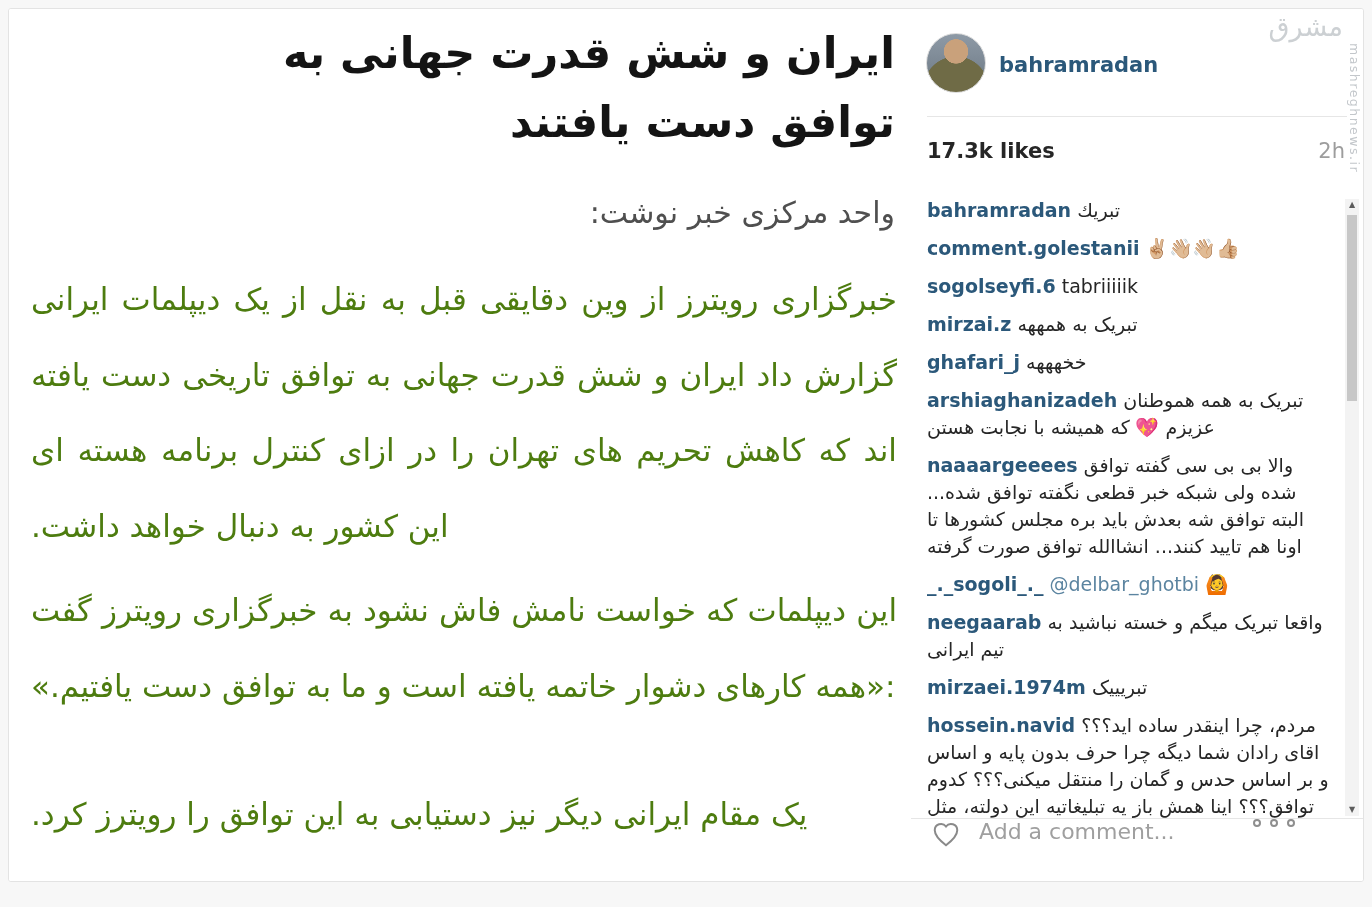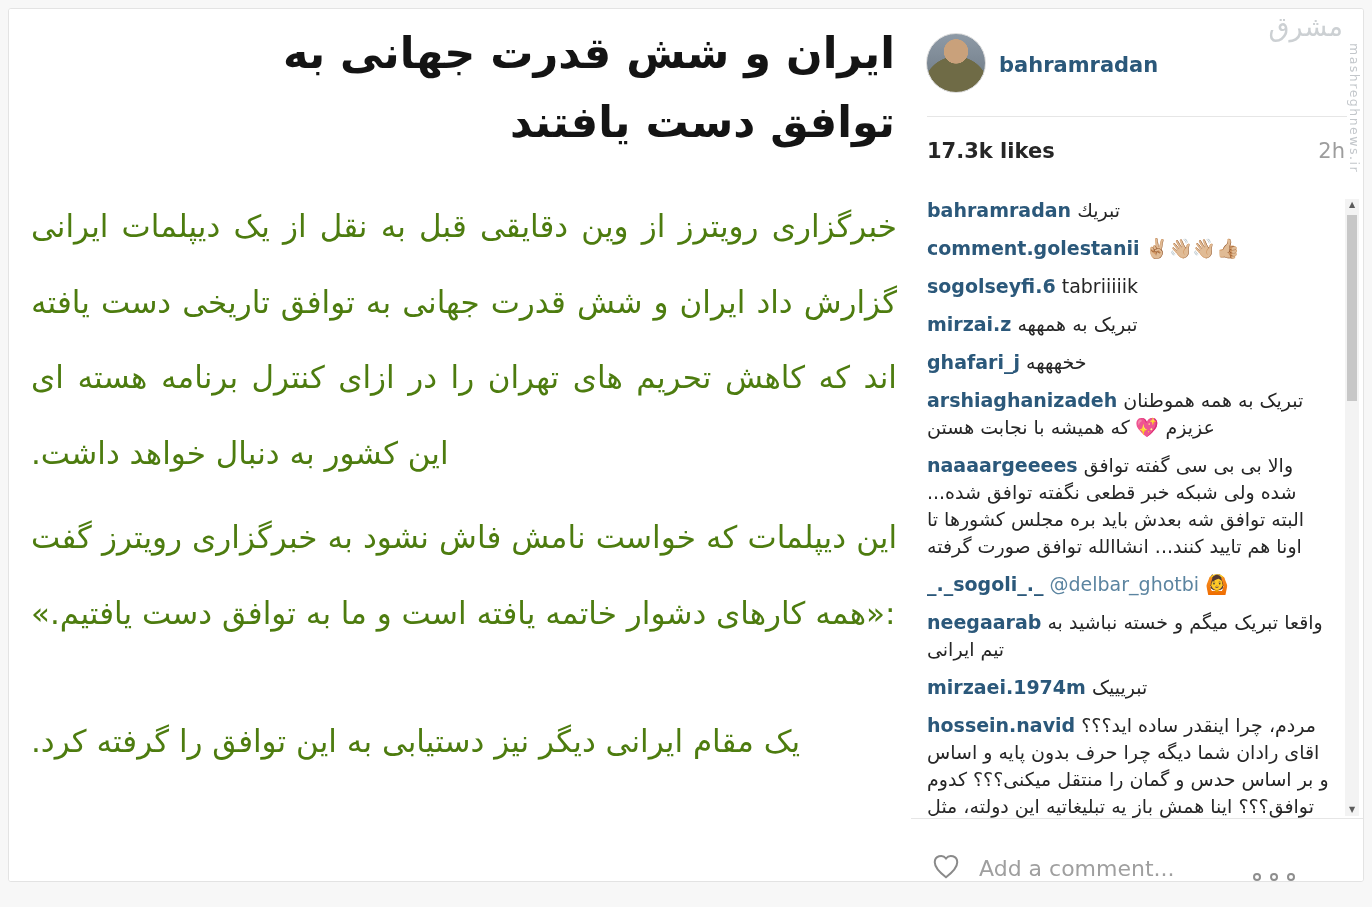--- a/index.html
+++ b/index.html
@@ -51,44 +51,45 @@
 
   
   .sbar { position:absolute; right:4px; top:8px; bottom:2px; width:14px; background:#f3f3f3; }
   .sarrow { position:absolute; left:0; width:14px; height:12px; color:#5c5c5c; font-size:8px;
             text-align:center; line-height:12px; }
   .sarrow.up { top:0; } .sarrow.down { bottom:0; }
   .sthumb { position:absolute; left:2px; top:16px; width:10px; height:186px; background:#c7c7c7; }
 
   
   .composer { flex:none; height:63px; border-top:1px solid #e6e6e6; display:flex;
-              align-items:flex-end; padding:0 20px; }
+              align-items:flex-start; padding:0 20px; }
   .likeheart { width:30px; height:30px; flex:none; }
   .cinput { flex:1; border:none; outline:none; font-size:22px; color:#262626;
             margin-left:18px; font-family:"DejaVu Sans", sans-serif; background:transparent; }
   .cinput::placeholder { color:#9f9f9f; }
   .dots { display:flex; gap:9px; margin-right:60px; }
   .dot { width:8px; height:8px; border:2px solid #8e8e8e; border-radius:50%; }
 
   
   .wm-logo { position:absolute; top:2px; right:20px; direction:rtl; color:#ccd0d3; font-size:27px; }
   .wm-vert { position:absolute; top:34px; right:1px; writing-mode:vertical-rl;
              font-size:12.5px; color:#c3c7cb; letter-spacing:1.5px; }
 </style>
 </head>
 <body>
 
 <div class="card">
 
   <div class="media">
     <div class="headline">ایران و شش قدرت جهانی به توافق دست یافتند</div>
+    <div class="byline">واحد مرکزی خبر نوشت:</div>
     <div class="bodytext">
       <p>خبرگزاری رویترز از وین دقایقی قبل به نقل از یک دیپلمات ایرانی گزارش داد ایران و شش قدرت جهانی به توافق تاریخی دست یافته اند که کاهش تحریم های تهران را در ازای کنترل برنامه هسته ای این کشور به دنبال خواهد داشت.</p>
       <p>این دیپلمات که خواست نامش فاش نشود به خبرگزاری رویترز گفت :«همه کارهای دشوار خاتمه یافته است و ما به توافق دست یافتیم.»</p>
-      <p class="gap">یک مقام ایرانی دیگر نیز دستیابی به این توافق را گرفته کرد.</p>
+      <p class="gap">یک مقام ایرانی دیگر نیز دستیابی به این توافق را رویترز کرد.</p>
     </div>
   </div>
 
   <div class="panel">
 
     <div class="phead">
       <div class="avatar"></div>
       <a class="uname" href="#">bahramradan</a>
     </div>
     <div class="pdivider"></div>

